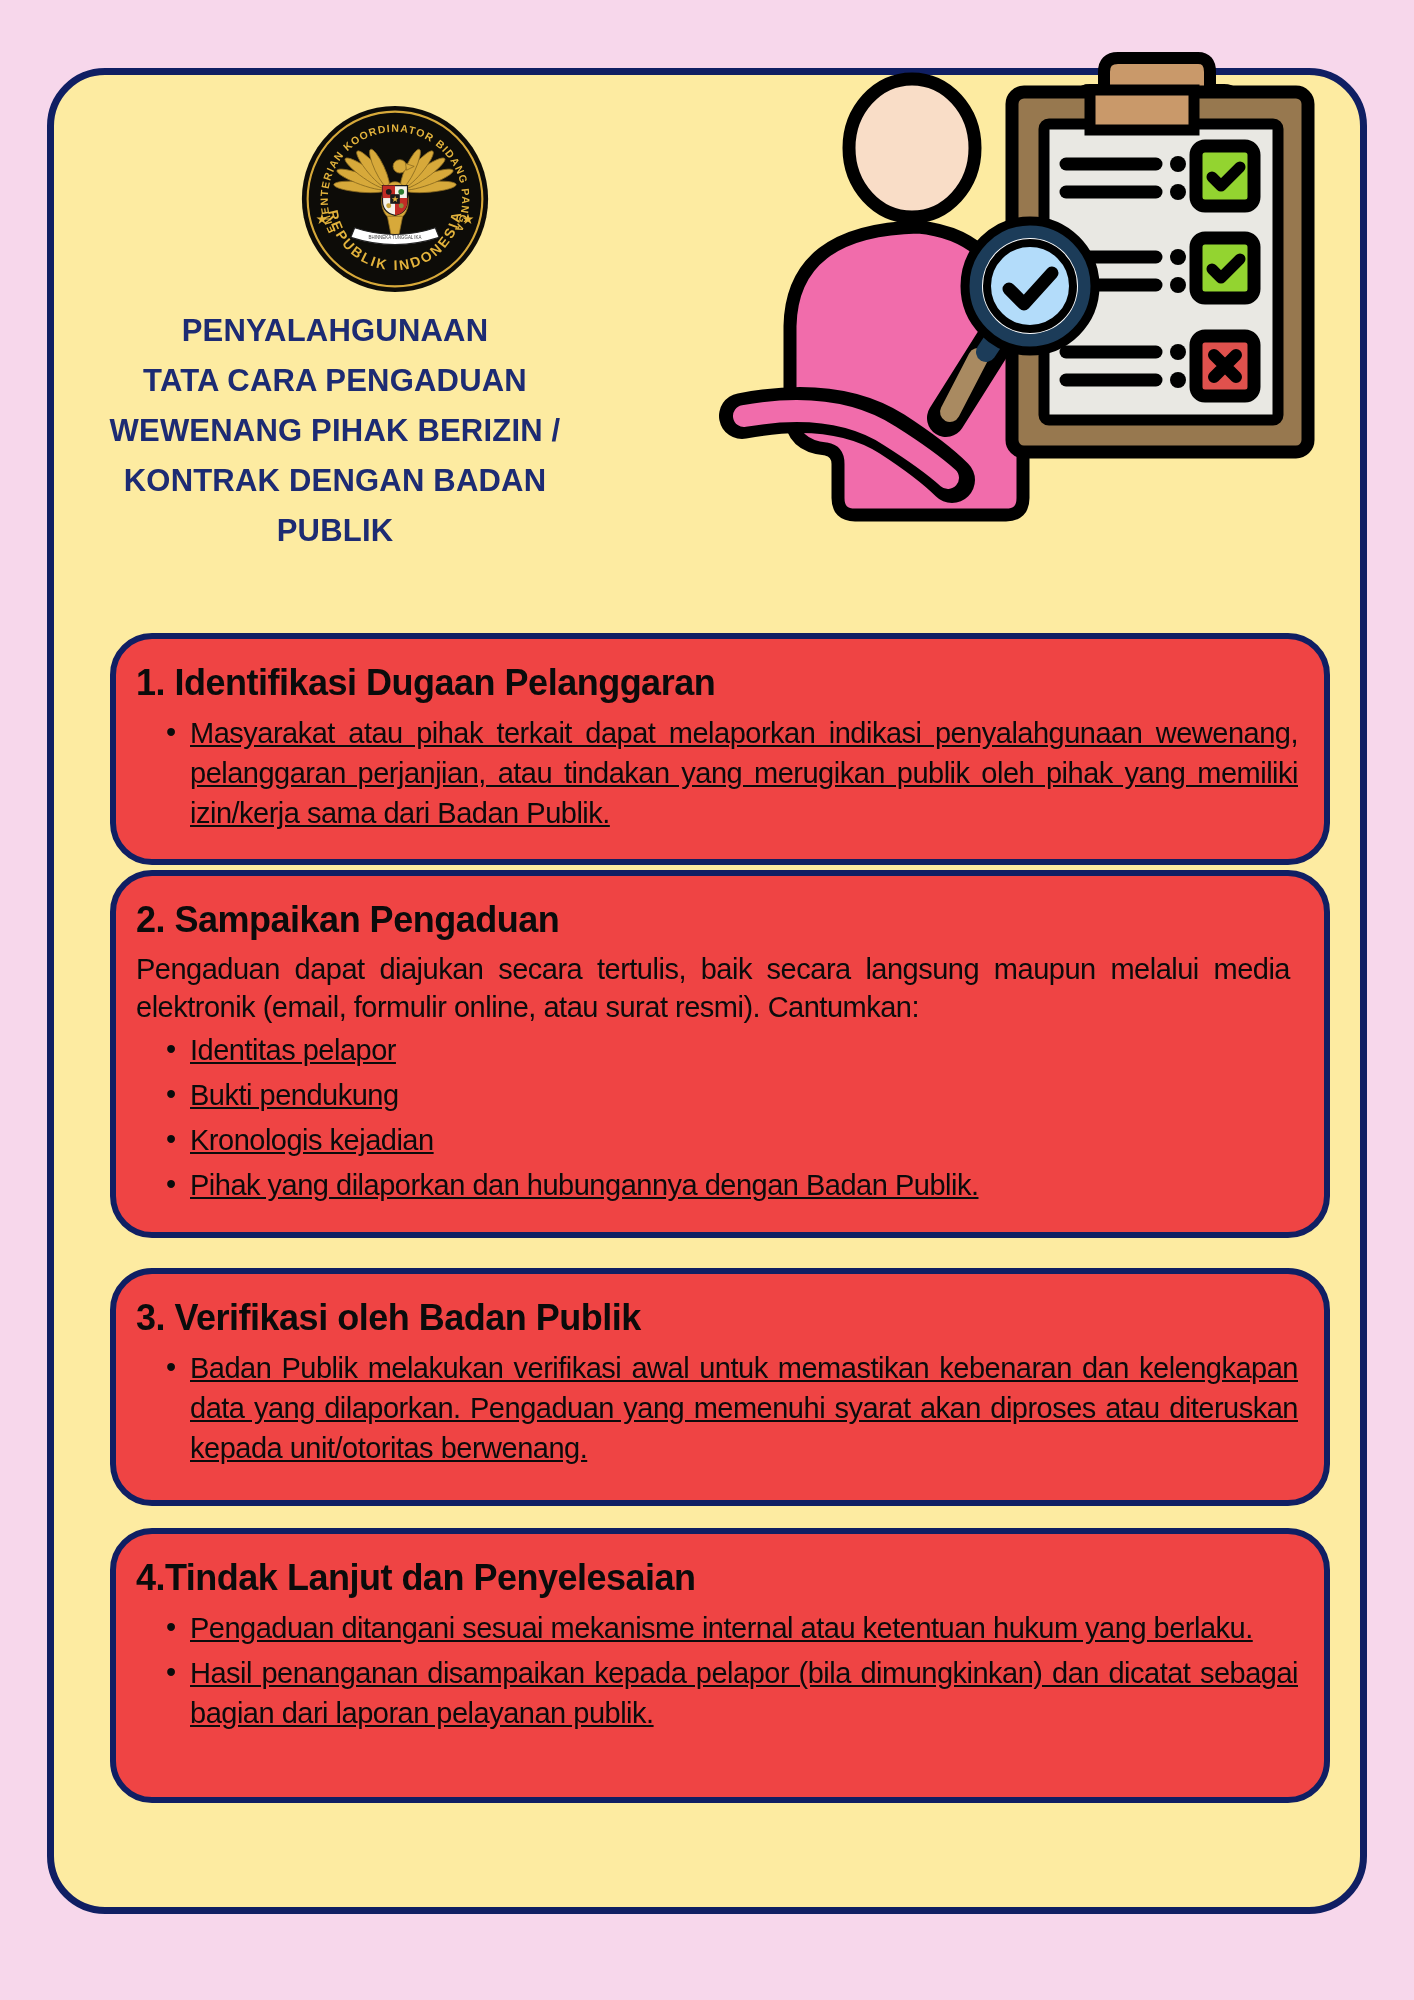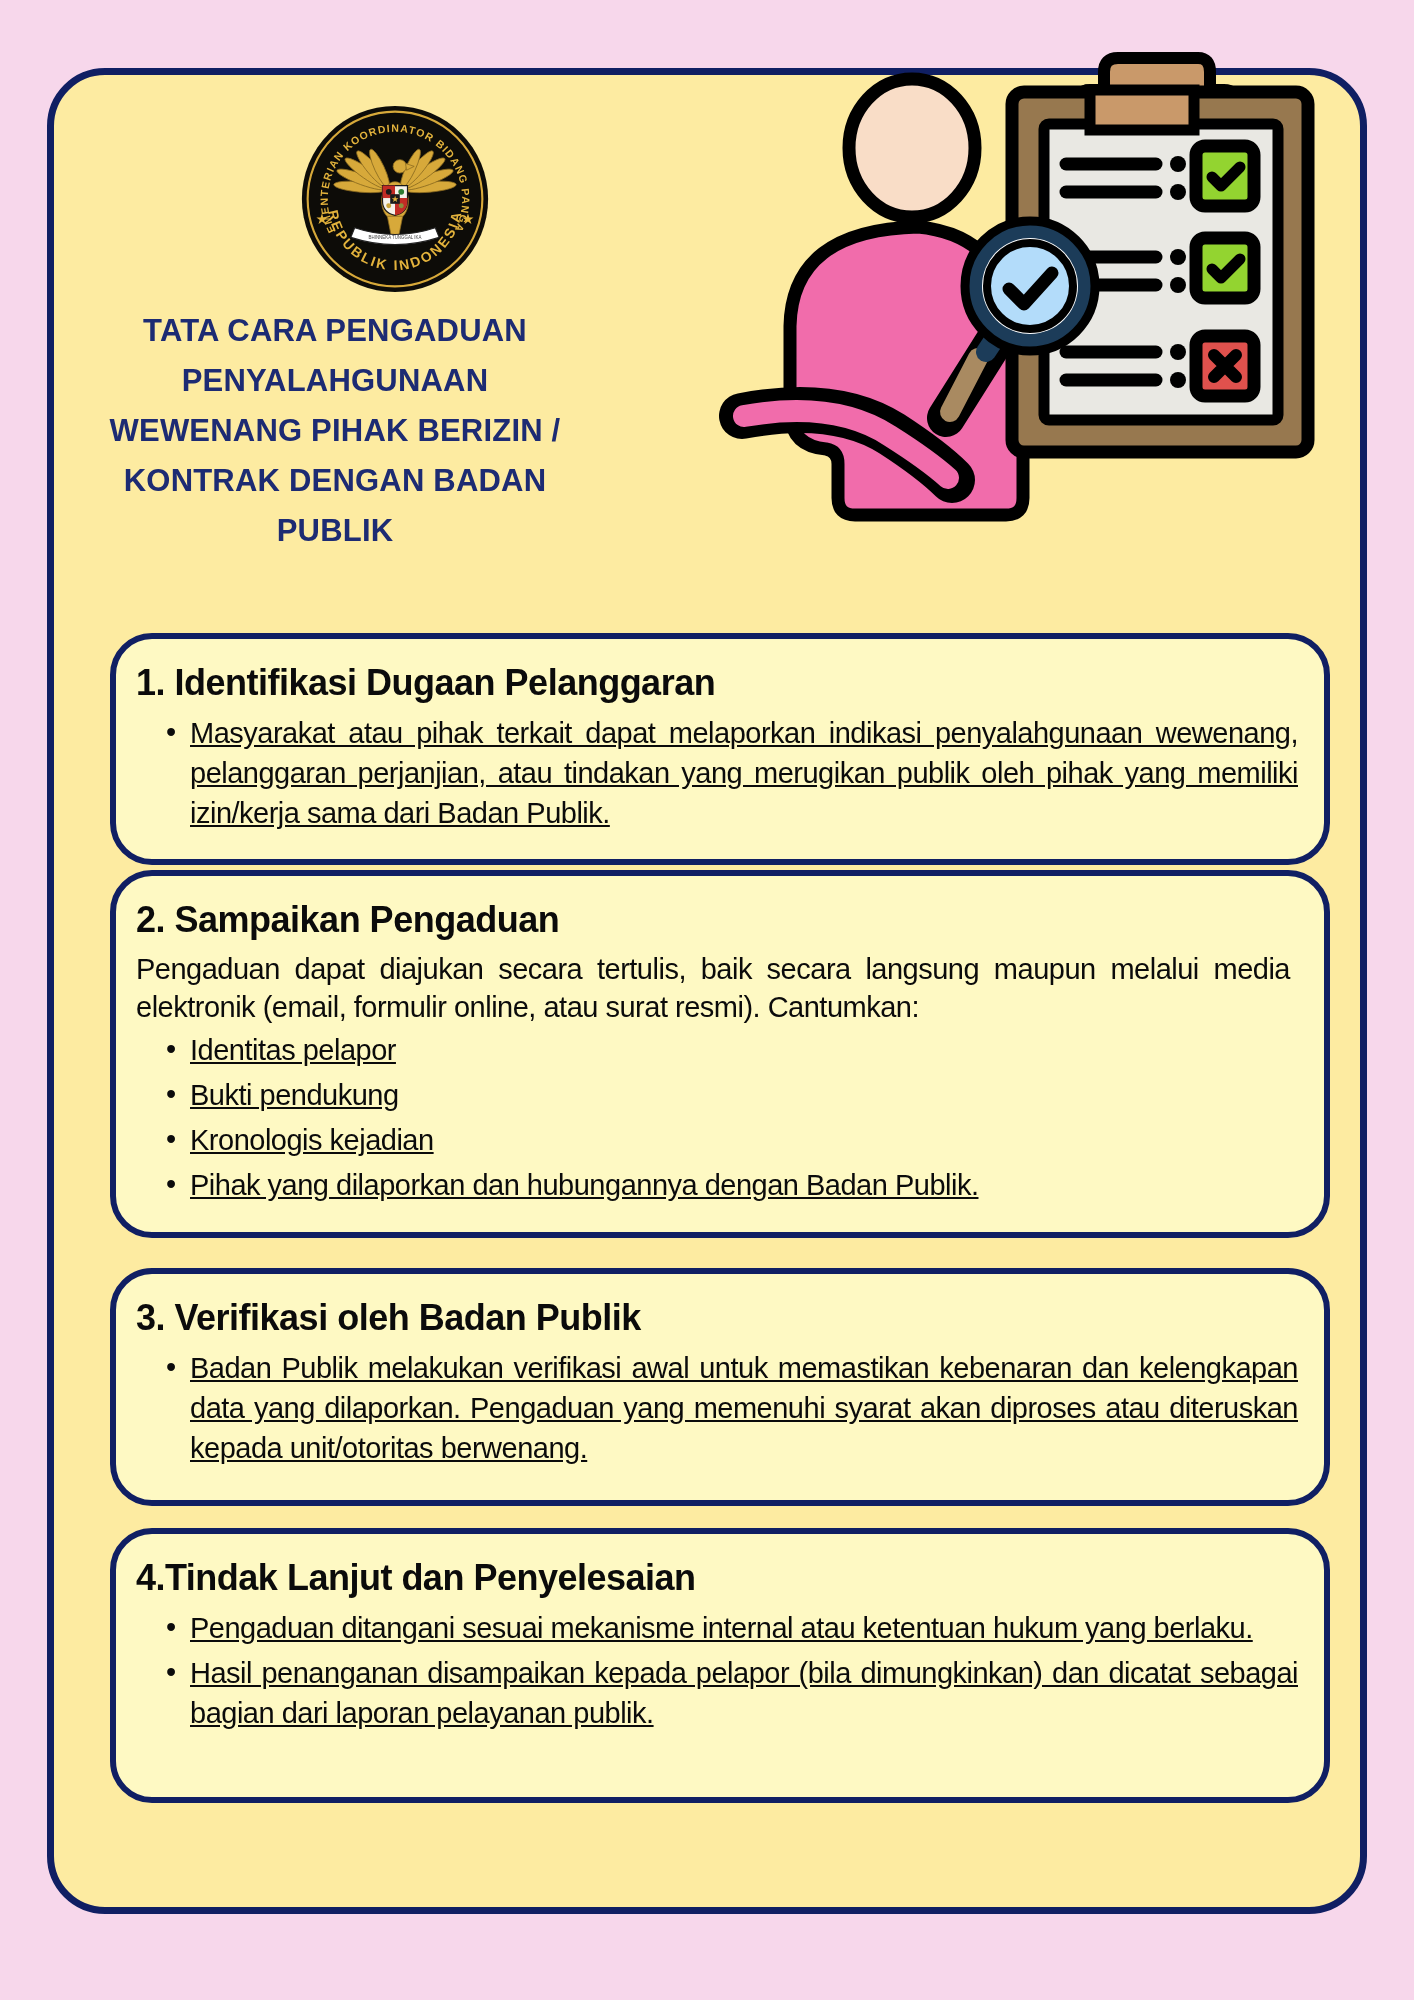--- a/index.html
+++ b/index.html
@@ -14,21 +14,21 @@
   }
   .logo{position:absolute;left:299px;top:103px;width:192px;height:192px;}
   .title{
     position:absolute;left:65px;top:306px;width:540px;
     text-align:center;color:#1d2b73;font-weight:bold;
     font-size:31px;line-height:50px;letter-spacing:0.2px;
   }
   .illus{position:absolute;left:620px;top:28px;width:745px;height:516px;}
   .box{
     position:absolute;left:110px;width:1220px;box-sizing:border-box;
-    background:#fef9c3;border:6px solid #101f63;border-radius:42px;
+    background:#ef4444;border:6px solid #101f63;border-radius:42px;
     padding:22px 26px 0 20px;color:#0b0b0b;
   }
   .box-1{top:633px;height:232px;}
   .box-2{top:870px;height:368px;}
   .box-3{top:1268px;height:238px;}
   .box-4{top:1528px;height:275px;}
   .box h2{
     margin:0 0 8px 0;font-size:36px;line-height:44px;
     letter-spacing:-0.5px;color:#0b0b0b;
   }
@@ -117,22 +117,22 @@
     <text x="0" y="3.2" font-size="9" fill="#e3b33c" text-anchor="middle" stroke="none">★</text>
   </g>
 
   <g>
     <path d="M -42,30 Q 0,44 42,30 L 46,40 Q 0,55 -46,40 Z" fill="#ffffff" stroke="#222222" stroke-width="1.2"></path>
     <text x="0" y="42" font-size="4.6" fill="#444444" text-anchor="middle">BHINNEKA TUNGGAL IKA</text>
   </g>
 </svg>
 
 <div class="title">
+  <div>PENYALAHGUNAAN</div>
   <div>TATA CARA PENGADUAN</div>
-  <div>PENYALAHGUNAAN</div>
   <div>WEWENANG PIHAK BERIZIN /</div>
   <div>KONTRAK DENGAN BADAN</div>
   <div>PUBLIK</div>
 </div>
 
 <svg class="illus" viewBox="0 0 745 516">
 
   <g>
     <path d="M 403,330 Q 396,208 298,199 Q 172,202 170,298 L 170,386 Q 172,418 206,421 Q 218,423 218,436 L 218,470 Q 218,487 235,487 L 386,487 Q 403,487 403,470 Z" fill="#f16cab" stroke="#000000" stroke-width="13" stroke-linejoin="round"></path>
     <ellipse cx="292" cy="120" rx="63" ry="69" fill="#f9ddc7" stroke="#000000" stroke-width="13"></ellipse>

